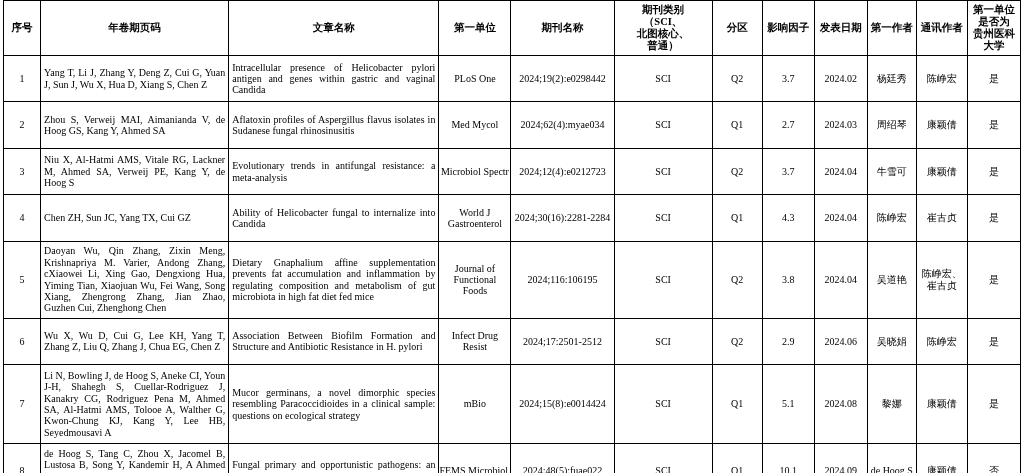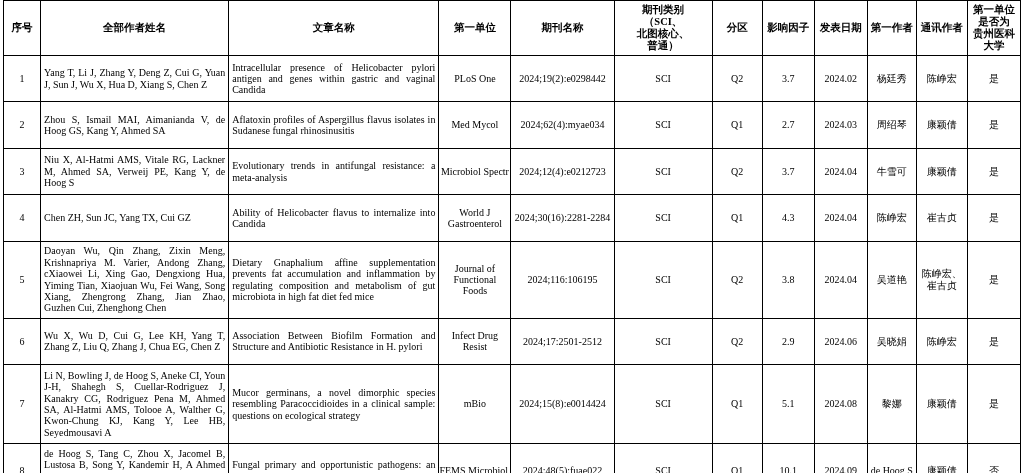--- a/index.html
+++ b/index.html
@@ -58,21 +58,21 @@
       <col style="width:50px">
         <col style="width:52px">
         <col style="width:53px">
       <col style="width:49px">
         <col style="width:51px">
         <col style="width:53px">
     </colgroup>
     <thead>
       <tr>
         <th>序号</th>
-        <th>全部作者姓名</th>
+        <th>年卷期页码</th>
         <th>文章名称</th>
         <th>第一单位</th>
         <th>期刊名称</th>
         <th>期刊类别
 （SCI、
 北图核心、
 普通）</th>
         <th>分区</th>
         <th>影响因子</th>
         <th>发表日期</th>
@@ -95,21 +95,21 @@
     <td class="cc">Q2</td>
     <td class="cc">3.7</td>
     <td class="cc">2024.02</td>
     <td class="cc">杨廷秀</td>
     <td class="cc">陈峥宏</td>
     <td class="cc">是</td>
   </tr>
 
   <tr>
     <td class="cc">2</td>
-    <td class="jt">Zhou S, Ismail MAI, Aimanianda V, de Hoog GS, Kang Y, Ahmed SA</td>
+    <td class="jt">Zhou S, Verweij MAI, Aimanianda V, de Hoog GS, Kang Y, Ahmed SA</td>
     <td class="jt">Aflatoxin profiles of Aspergillus flavus isolates in Sudanese fungal rhinosinusitis</td>
     <td class="cc journal">Med Mycol</td>
     <td class="cc citation">2024;62(4):myae034</td>
     <td class="cc">SCI</td>
     <td class="cc">Q1</td>
     <td class="cc">2.7</td>
     <td class="cc">2024.03</td>
     <td class="cc">周绍琴</td>
     <td class="cc">康颖倩</td>
     <td class="cc">是</td>
@@ -126,21 +126,21 @@
     <td class="cc">3.7</td>
     <td class="cc">2024.04</td>
     <td class="cc">牛雪可</td>
     <td class="cc">康颖倩</td>
     <td class="cc">是</td>
   </tr>
 
   <tr>
     <td class="cc">4</td>
     <td class="jt">Chen ZH, Sun JC, Yang TX, Cui GZ</td>
-    <td class="jt">Ability of Helicobacter flavus to internalize into Candida</td>
+    <td class="jt">Ability of Helicobacter fungal to internalize into Candida</td>
     <td class="cc journal">World J
 Gastroenterol</td>
     <td class="cc citation">2024;30(16):2281-2284</td>
     <td class="cc">SCI</td>
     <td class="cc">Q1</td>
     <td class="cc">4.3</td>
     <td class="cc">2024.04</td>
     <td class="cc">陈峥宏</td>
     <td class="cc">崔古贞</td>
     <td class="cc">是</td>

